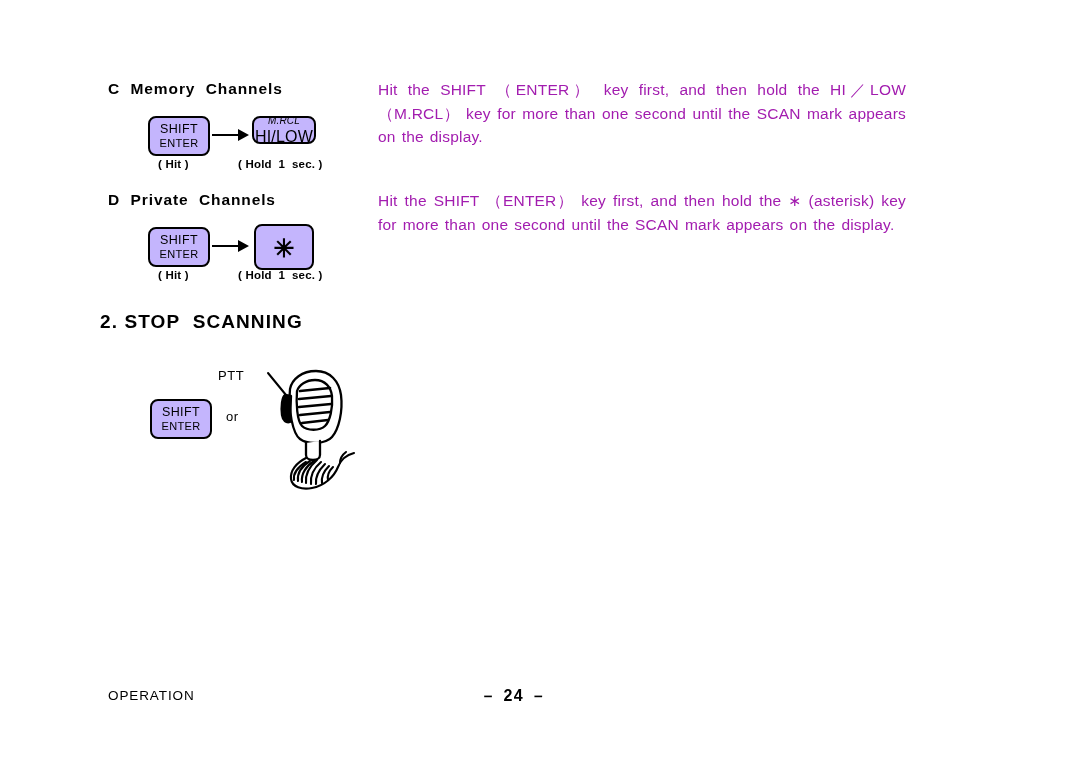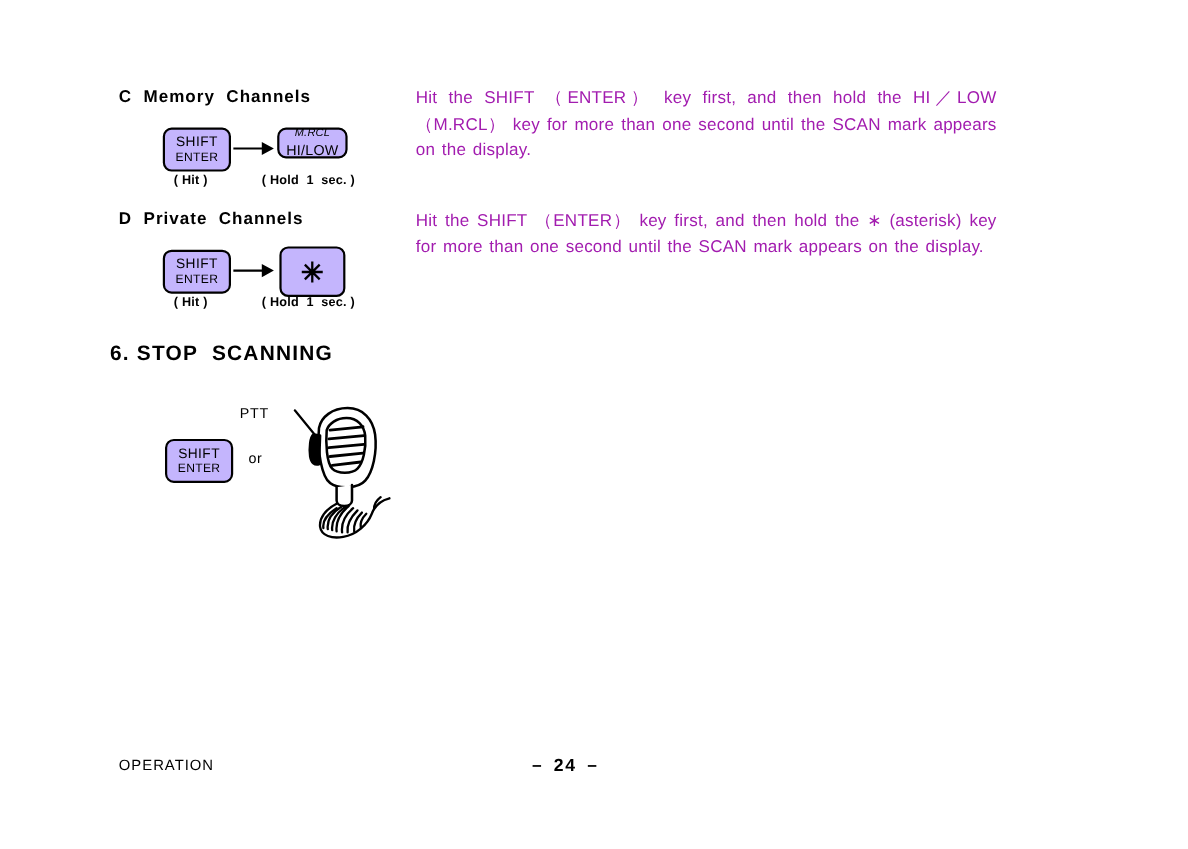--- a/index.html
+++ b/index.html
@@ -81,21 +81,21 @@
     font-size: 11px;
     letter-spacing: 0.3px;
   }
   .keycap.two-line-alt .k-top {
     font-size: 10px;
     font-style: italic;
     letter-spacing: 0.2px;
     margin-bottom: 3px;
   }
   .keycap.two-line-alt .k-bot {
-    font-size: 13px;
+    font-size: 16px;
     letter-spacing: 0.2px;
   }
   .keycap.single .k-star {
     font-size: 25px;
     font-weight: bold;
     line-height: 0.8;
     margin-top: 2px;
   }
 
   .caption {
@@ -194,21 +194,21 @@
       <div class="keycap single" style="left:146px; top:-3px; width:60px; height:46px;">
         <span class="k-star">✳</span>
       </div>
       <div class="caption" style="left:130px; top:42px;">( Hold  1  sec. )</div>
     </div>
   </div>
 
   <div class="right-col" style="top:189px;">Hit the SHIFT （ENTER） key first, and then hold the ∗ (asterisk) key for more than one second until the SCAN mark appears on the display.</div>
 
   <div class="left-col" style="top:311px; width:270px;">
-    <div class="main-head" style="margin-left:-8px;">6. STOP  SCANNING</div>
+    <div class="main-head" style="margin-left:-8px;">2. STOP  SCANNING</div>
 
     <div class="keyrow" style="margin-top:38px; height:110px;">
 
       <div class="keycap" style="left:42px; top:28px; width:62px; height:40px;">
         <span class="k-top">SHIFT</span>
         <span class="k-bot">ENTER</span>
       </div>
 
       <div class="or-label" style="left:118px; top:38px;">or</div>
 

